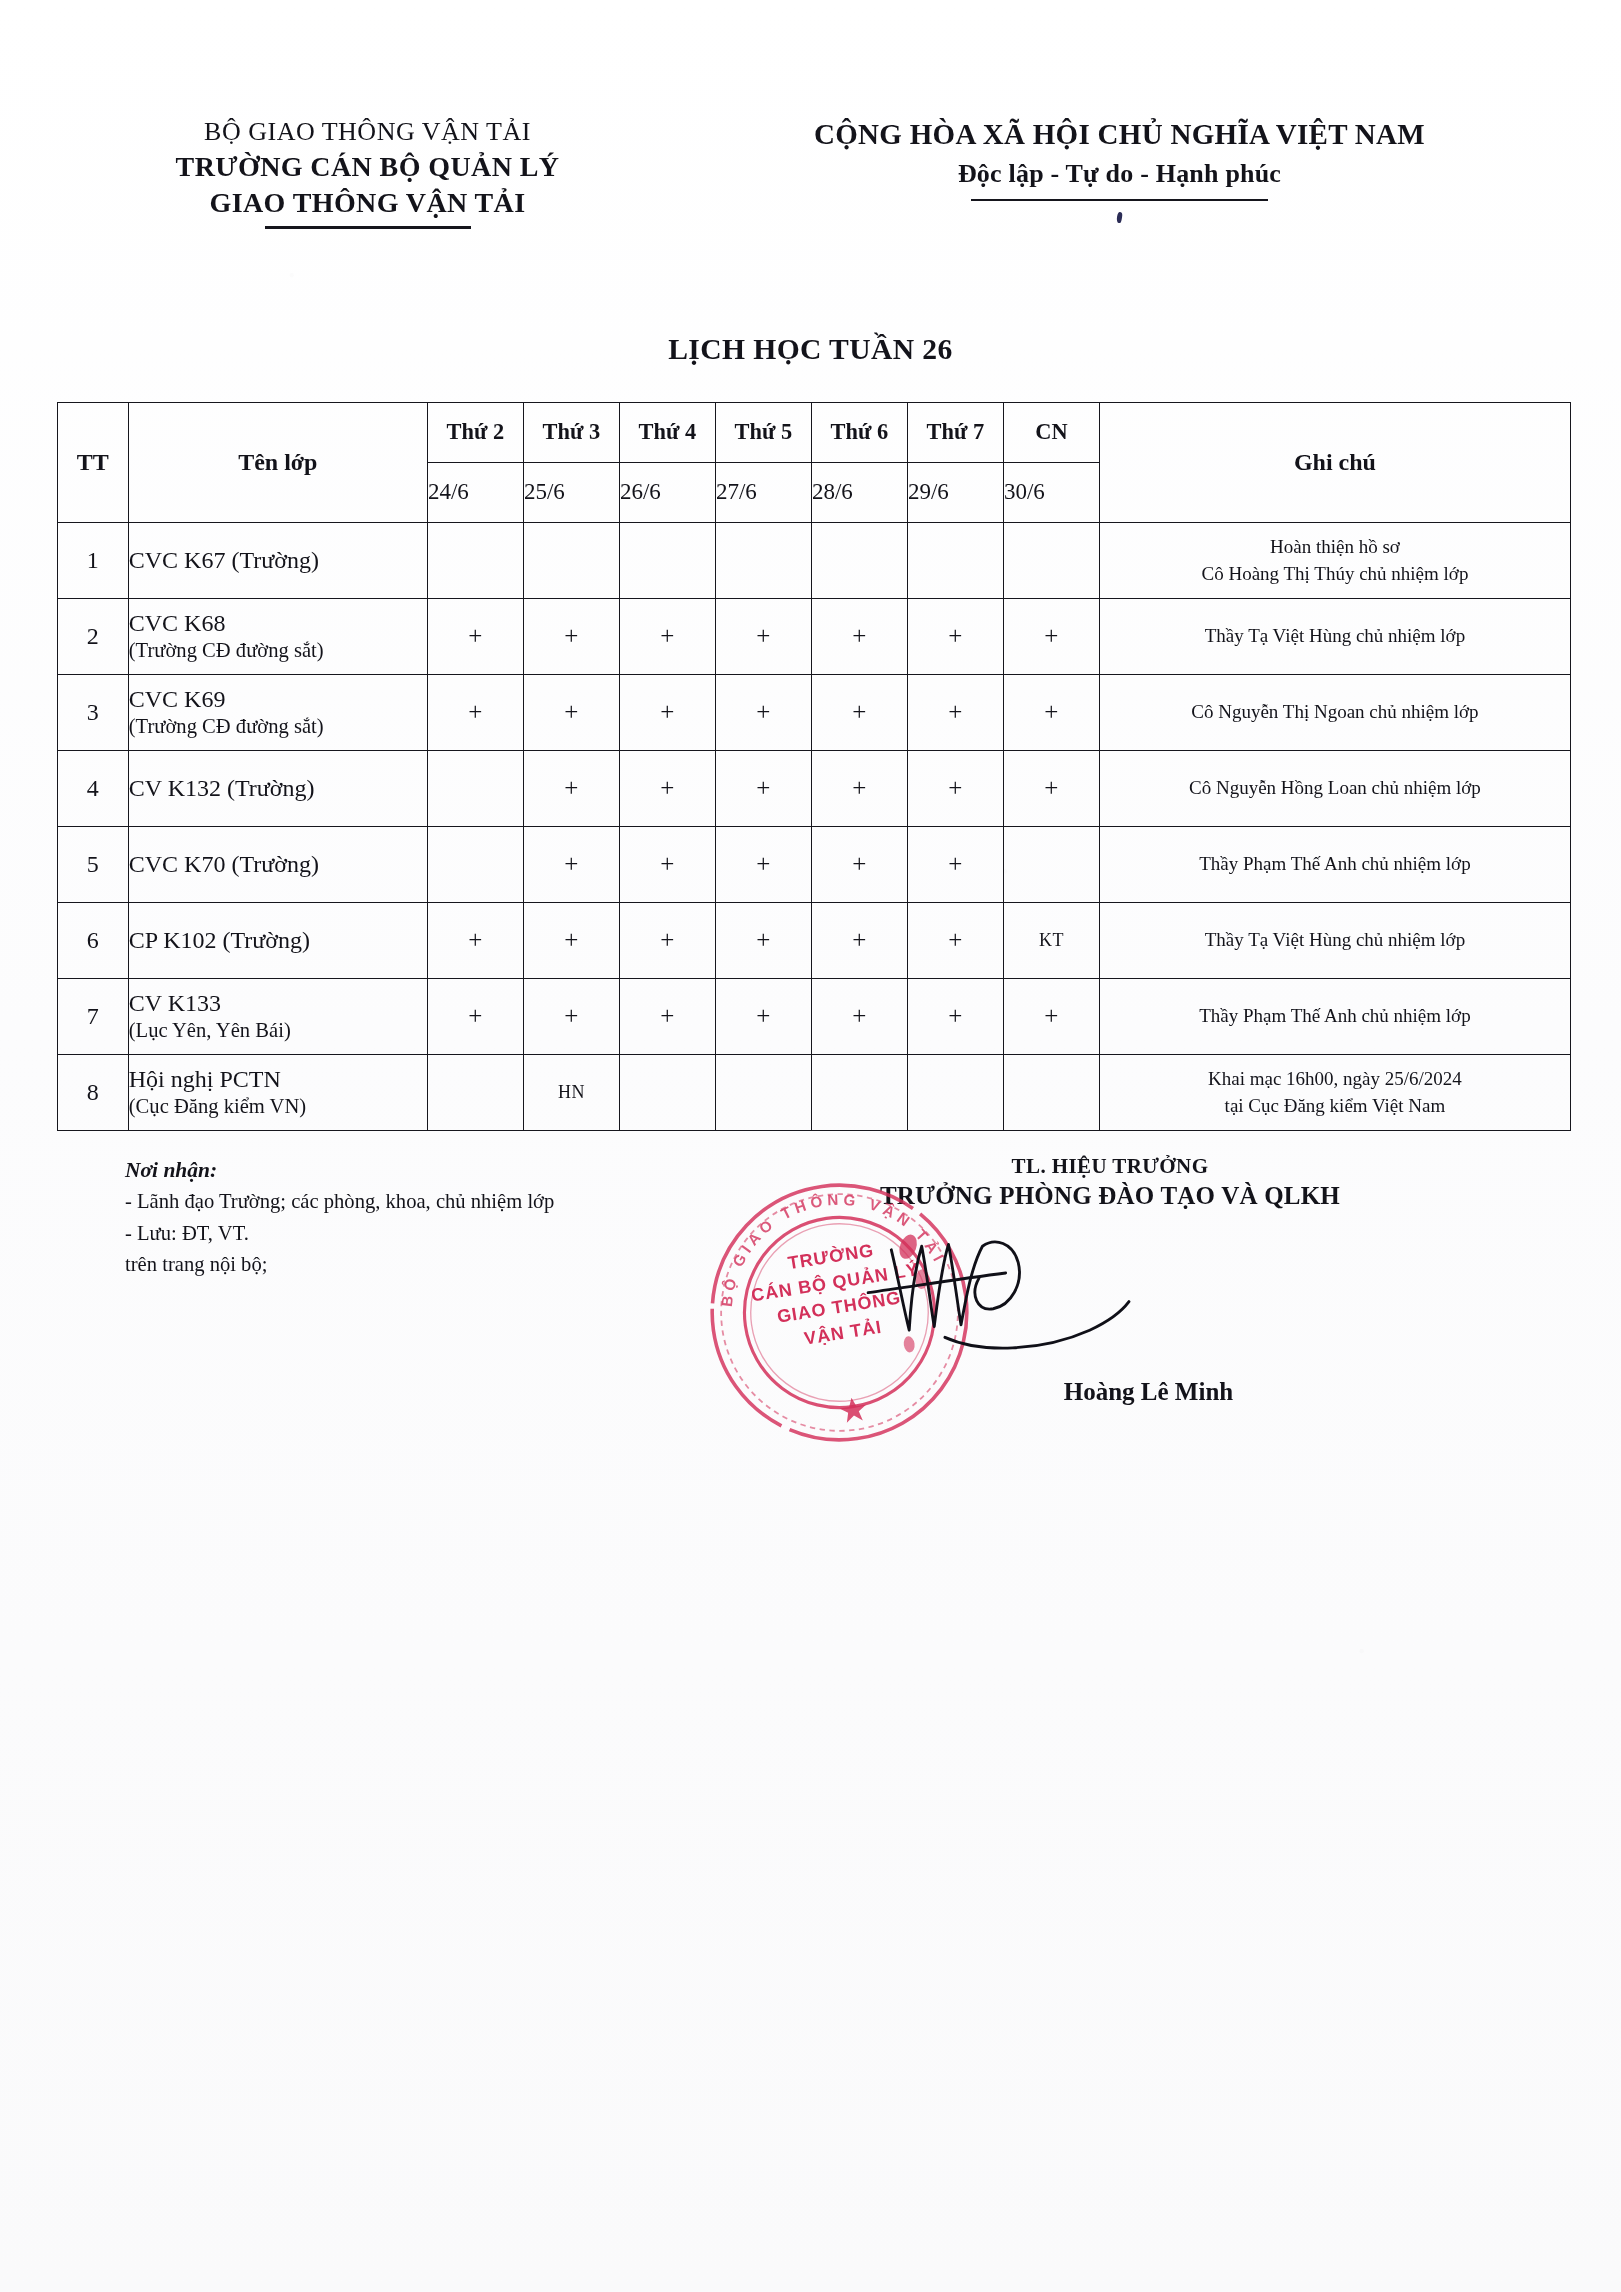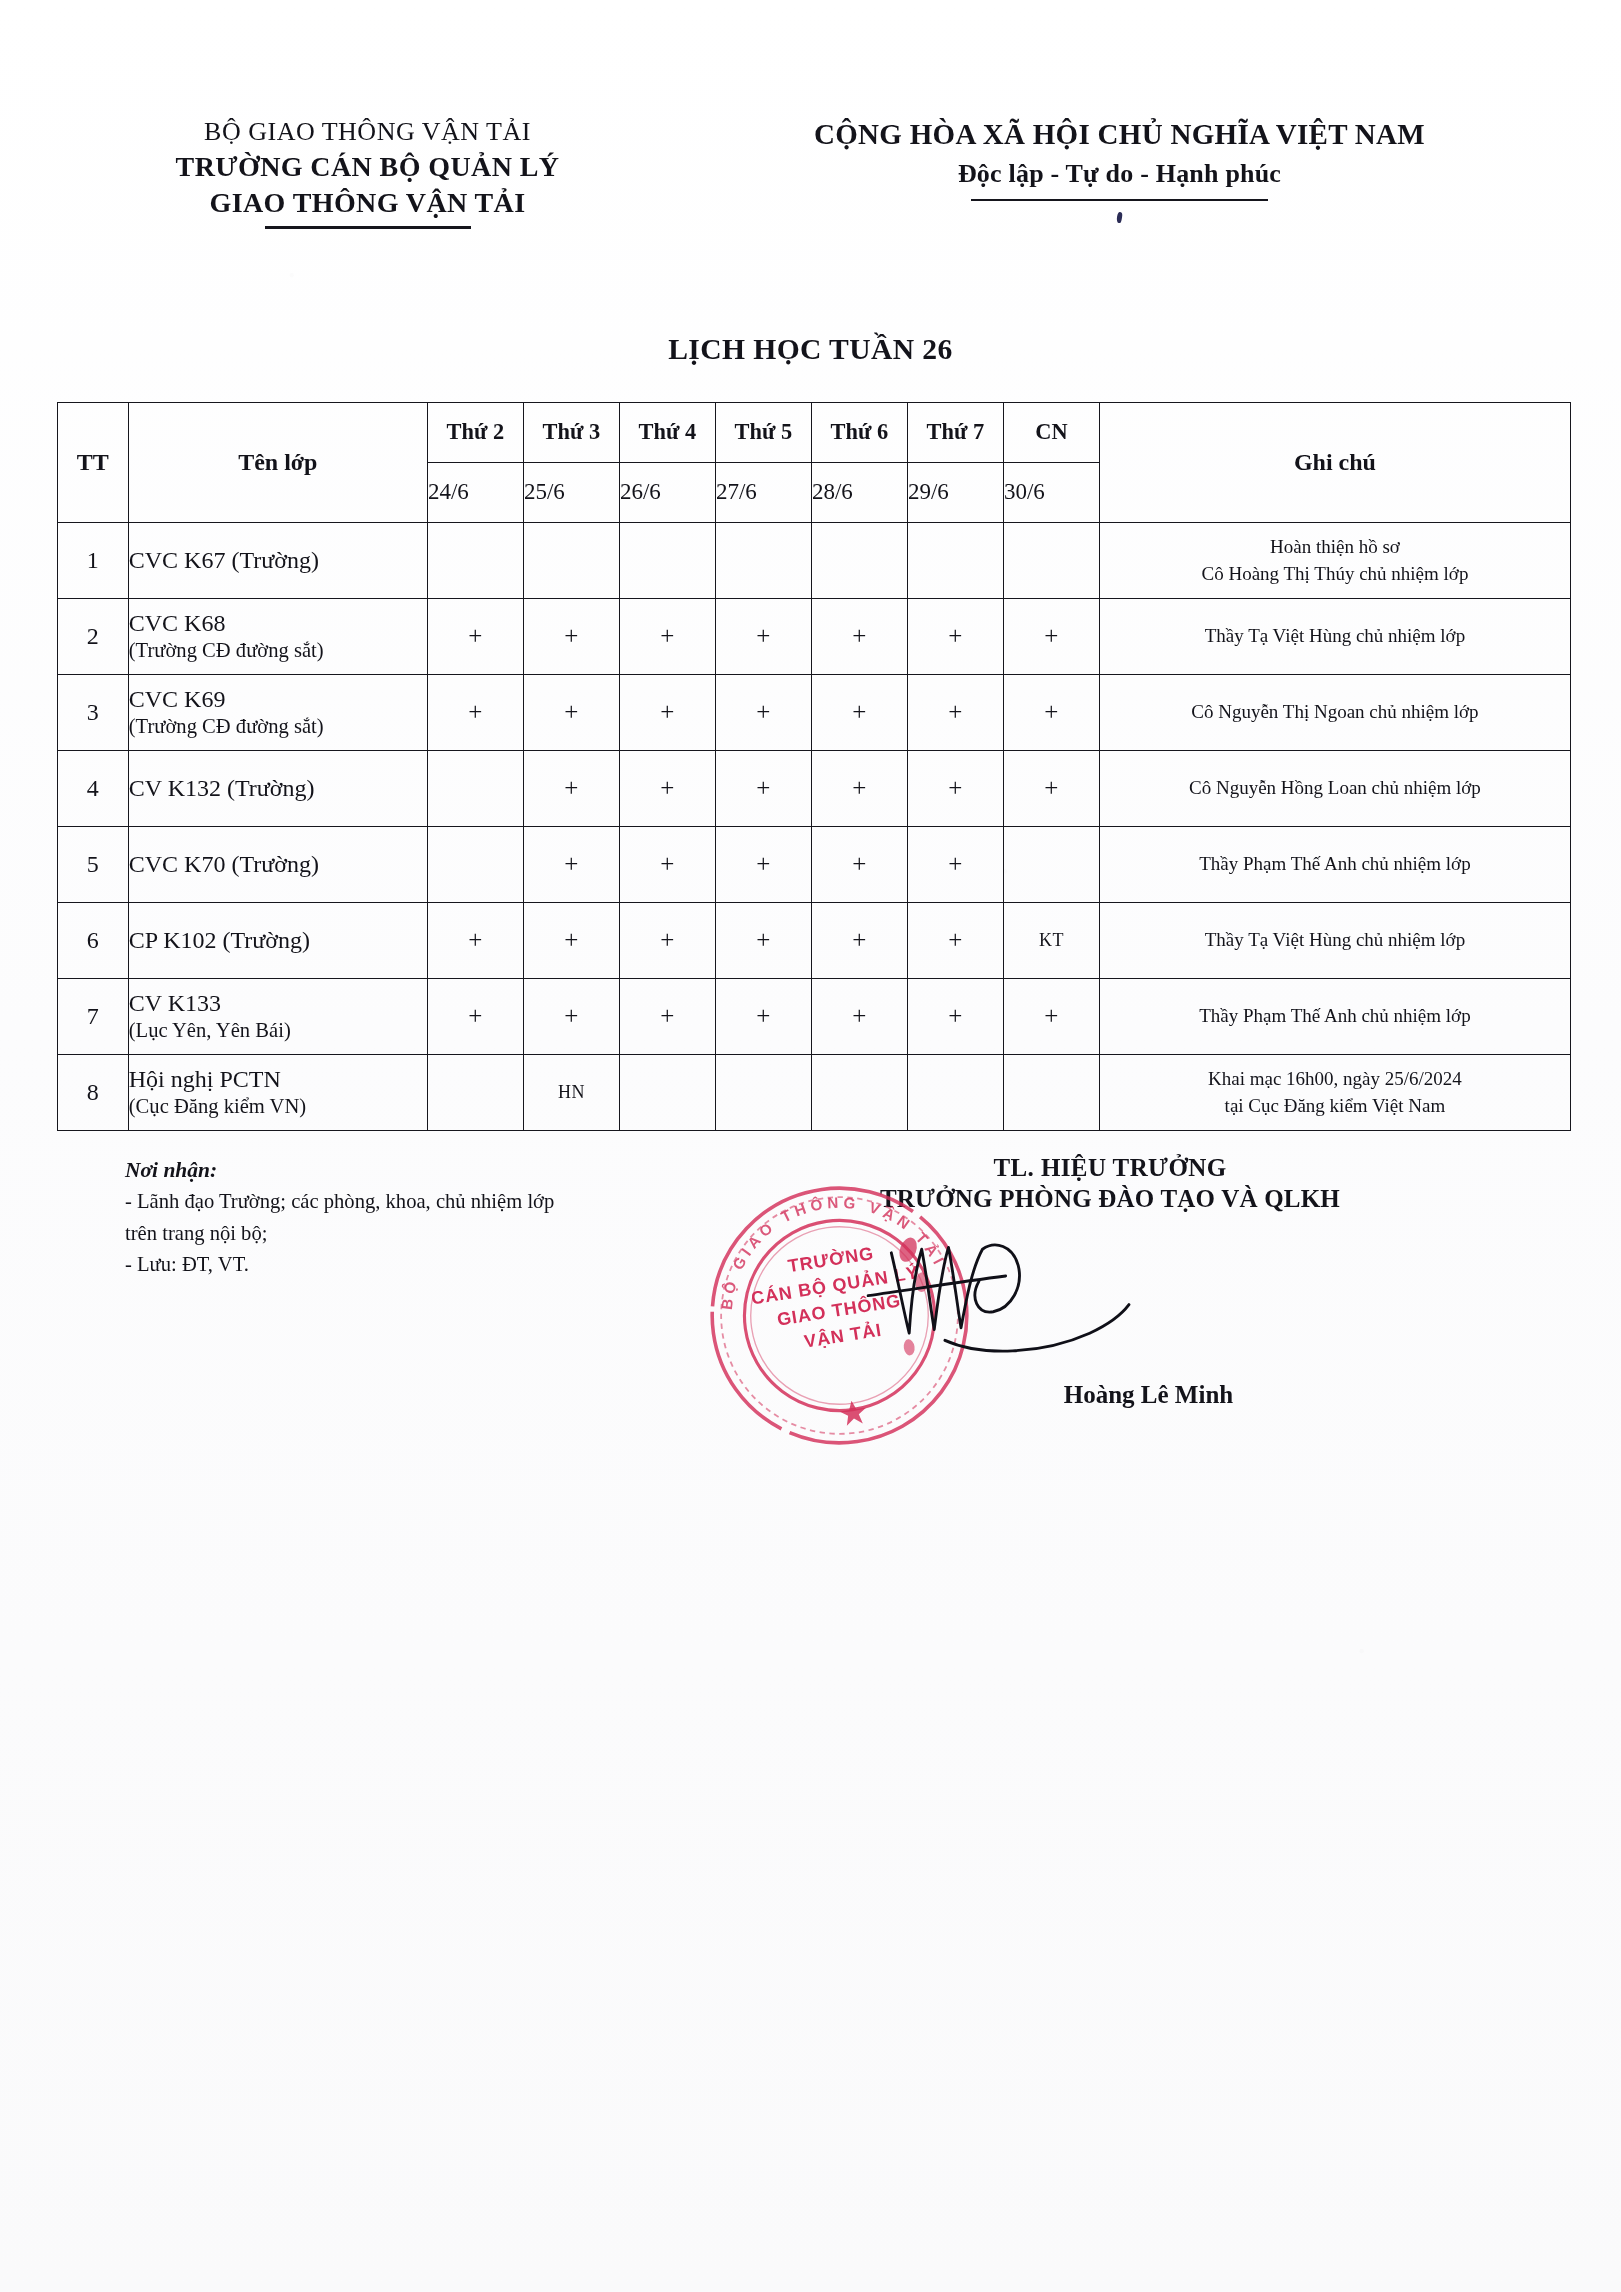--- a/index.html
+++ b/index.html
@@ -200,21 +200,21 @@
   }
   .recipients-line {
     font-size: 20.6px;
   }
   .signature {
     flex: 1;
     text-align: center;
     position: relative;
   }
   .sig-role1 {
-    font-size: 25px;
+    font-size: 21px;
     font-weight: bold;
     letter-spacing: 0.4px;
   }
   .sig-role2 {
     font-size: 25px;
     font-weight: bold;
     letter-spacing: 0.2px;
     margin-top: 3.6px;
   }
   .sig-area {
@@ -469,22 +469,22 @@
           </tr>
         </tbody>
     </table>
   </div>
 
   <div class="footer">
 
     <div class="recipients">
       <div class="recipients-title">Nơi nhận:</div>
       <div class="recipients-line">- Lãnh đạo Trường; các phòng, khoa, chủ nhiệm lớp</div>
+      <div class="recipients-line">- Lưu: ĐT, VT.</div>
       <div class="recipients-line">trên trang nội bộ;</div>
-      <div class="recipients-line">- Lưu: ĐT, VT.</div>
     </div>
 
     <div class="signature">
       <div class="sig-role1">TL. HIỆU TRƯỞNG</div>
       <div class="sig-role2">TRƯỞNG PHÒNG ĐÀO TẠO VÀ QLKH</div>
 
       <div class="sig-area">
 
         <div class="stamp">
           <svg class="stamp-svg" viewBox="0 0 300 300">

